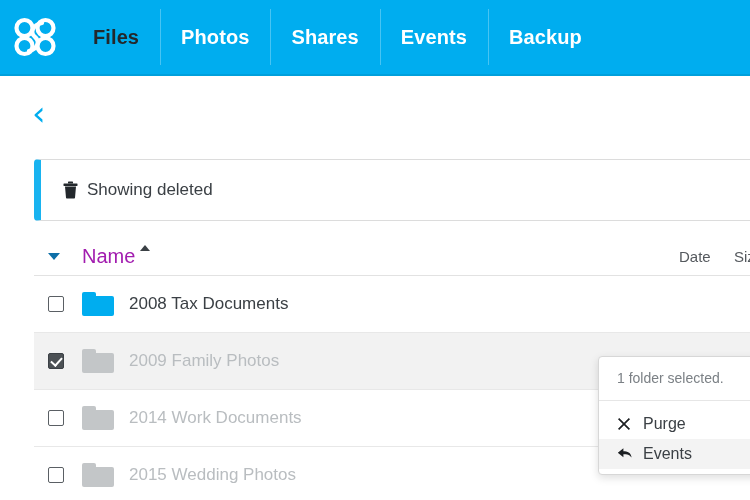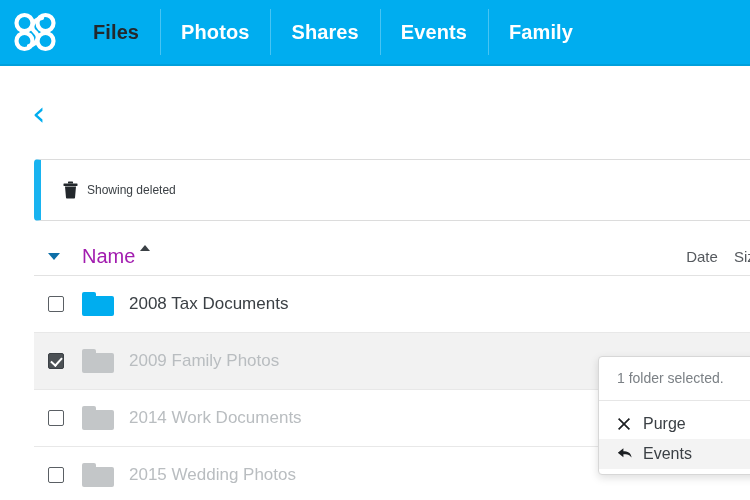--- a/index.html
+++ b/index.html
@@ -13,21 +13,21 @@
     background: #ffffff;
     font-family: "Liberation Sans", sans-serif;
     -webkit-font-smoothing: antialiased;
   }
 
   
   .navbar {
     position: absolute;
     left: 0; top: 0;
     width: 750px;
-    height: 66px;
+    height: 76px;
     background: #00adef;
     border-bottom: 2px solid #00a0dc;
     box-sizing: border-box;
     display: flex;
     align-items: stretch;
   }
   .brand {
     width: 72px;
     display: flex;
     align-items: center;
@@ -106,21 +106,21 @@
     display: flex;
     align-items: center;
     padding-left: 22px;
   }
   .alert-icon {
     margin-right: 9px;
     display: flex;
     align-items: center;
   }
   .alert-text {
-    font-size: 12px;
+    font-size: 17px;
     color: #3b4045;
   }
 
   
   .table {
     position: absolute;
     left: 34px;
     top: 238px;
     width: 760px;
   }
@@ -158,21 +158,21 @@
     border-left: 5px solid transparent;
     border-right: 5px solid transparent;
     border-bottom: 6px solid #3b4045;
     margin-left: 5px;
     margin-bottom: 4px;
   }
   .th-date {
     flex: 0 0 46px;
     font-size: 15px;
     color: #55595e;
-    text-align: center;
+    text-align: left;
     cursor: pointer;
   }
   .th-size {
     flex: 0 0 60px;
     font-size: 15px;
     color: #55595e;
     text-align: left;
     margin-left: 9px;
     cursor: pointer;
   }
@@ -316,21 +316,21 @@
     <div class="nav-item">
       <span>Photos</span>
     </div>
     <div class="nav-item">
       <span>Shares</span>
     </div>
     <div class="nav-item">
       <span>Events</span>
     </div>
     <div class="nav-item">
-      <span>Family</span>
+      <span>Backup</span>
     </div>
   </div>
 </div>
 
 <div class="page-head">
   <span class="back-chevron">‹</span>
 </div>
 
 <div class="alert">
   <span class="alert-icon">

